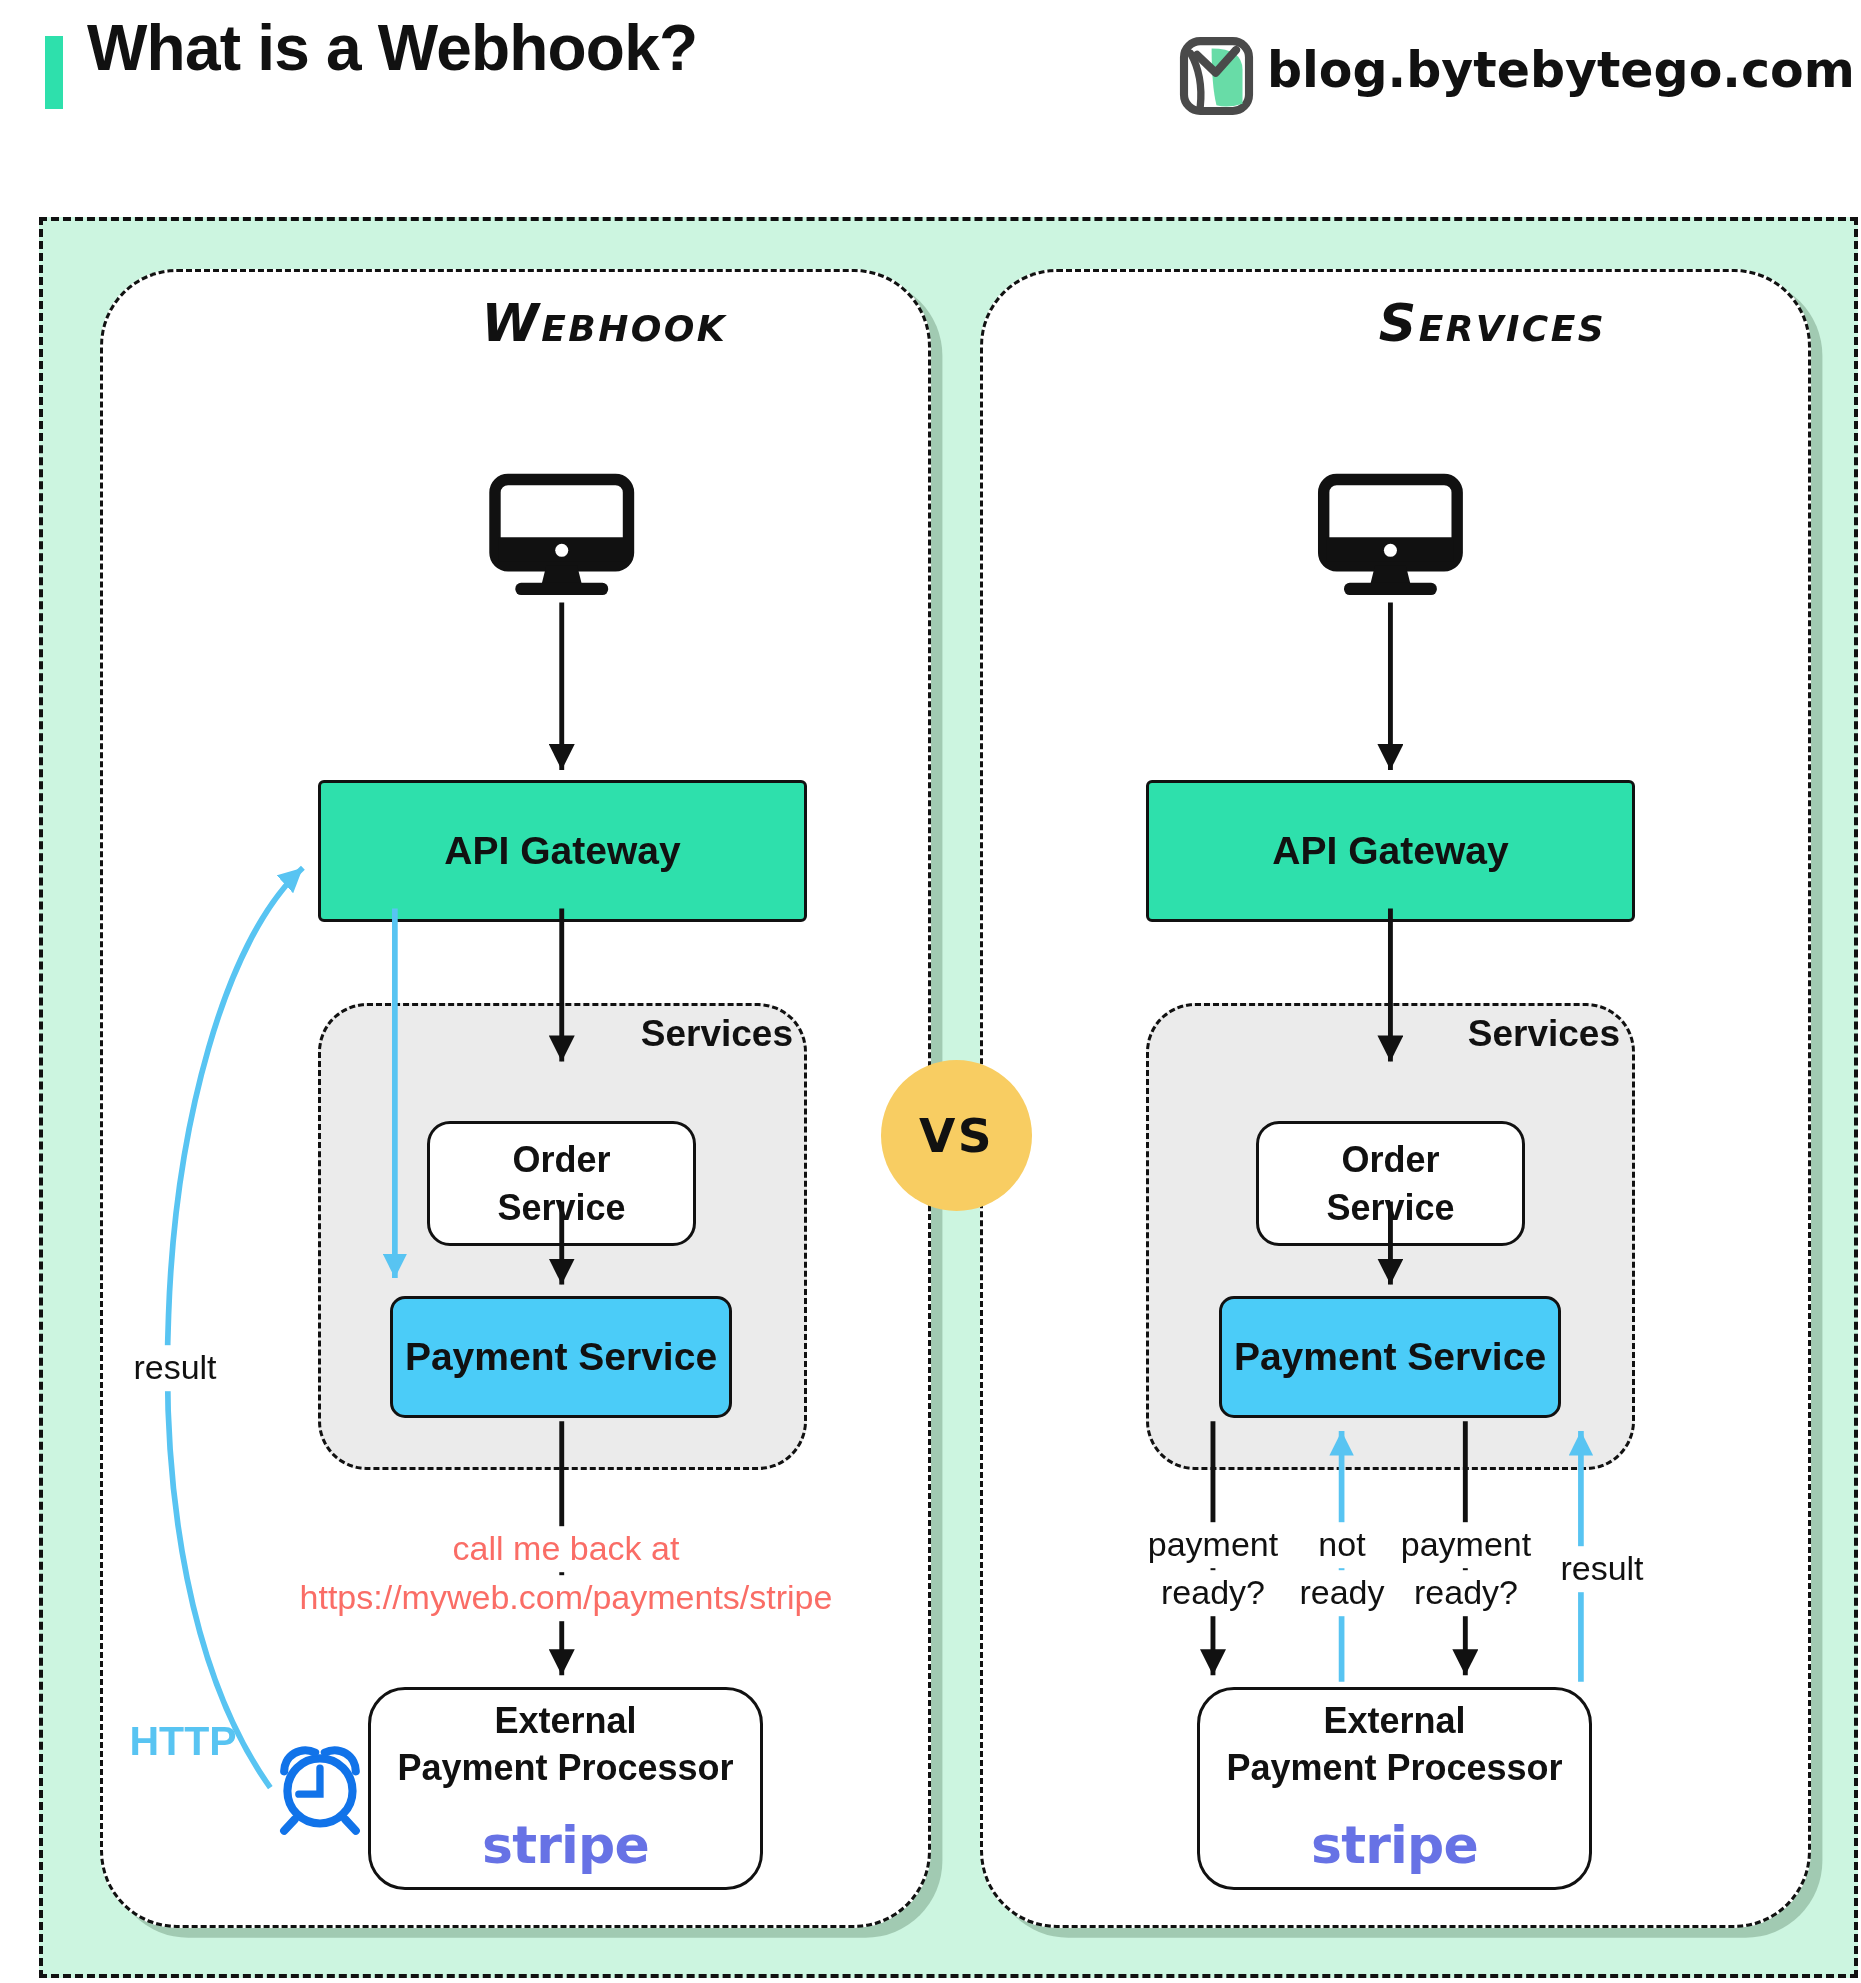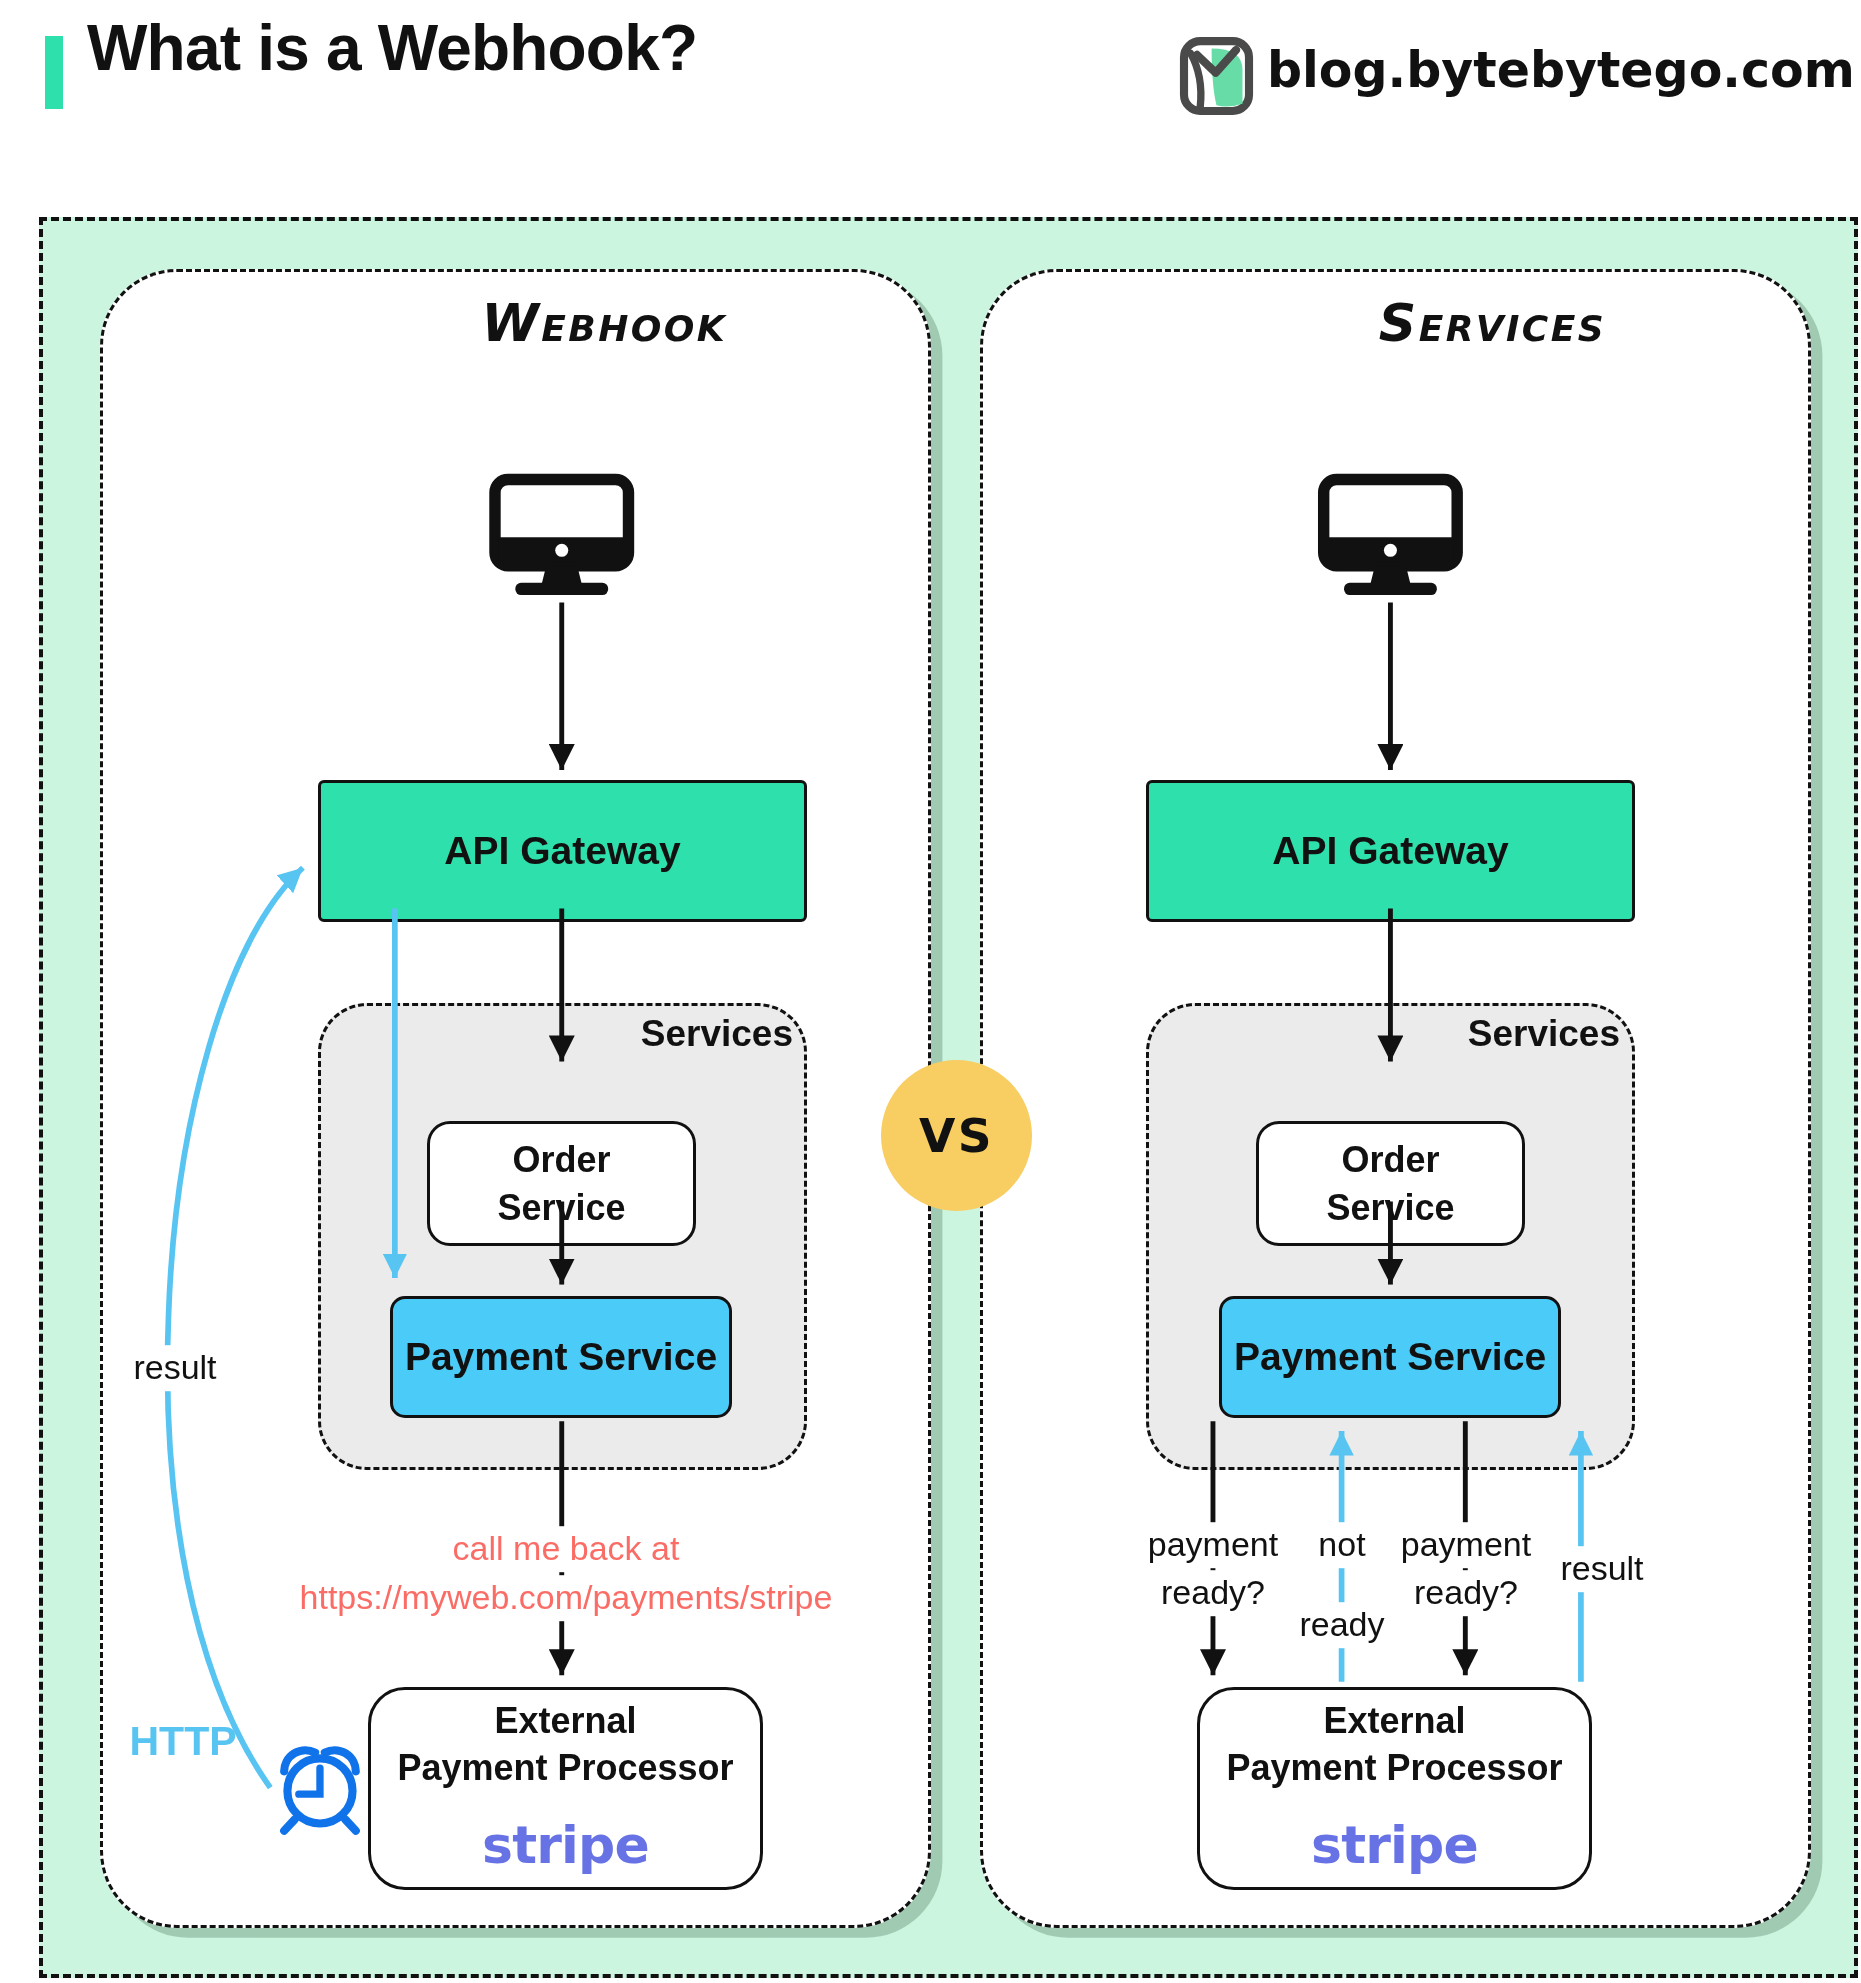--- a/index.html
+++ b/index.html
@@ -179,21 +179,21 @@
 </svg>
 
 <span class="abs lbl" style="left:175px;top:1368px;">result</span>
 <span class="abs lbl http" style="left:183px;top:1742px;">HTTP</span>
 <span class="abs lbl red" style="left:566px;top:1549px;">call me back at</span>
 <span class="abs lbl red" style="left:566px;top:1598px;">https://myweb.com/payments/stripe</span>
 
 <span class="abs lbl" style="left:1213px;top:1545px;">payment</span>
 <span class="abs lbl" style="left:1213px;top:1593px;">ready?</span>
 <span class="abs lbl" style="left:1342px;top:1545px;">not</span>
-<span class="abs lbl" style="left:1342px;top:1593px;margin-top:32px;">ready</span>
+<span class="abs lbl" style="left:1342px;top:1593px;">ready</span>
 <span class="abs lbl" style="left:1466px;top:1545px;">payment</span>
 <span class="abs lbl" style="left:1466px;top:1593px;">ready?</span>
 <span class="abs lbl" style="left:1602px;top:1569px;">result</span>
 
 <div class="abs vs">
   <span>VS</span>
 </div>
 
 
 </body></html>

